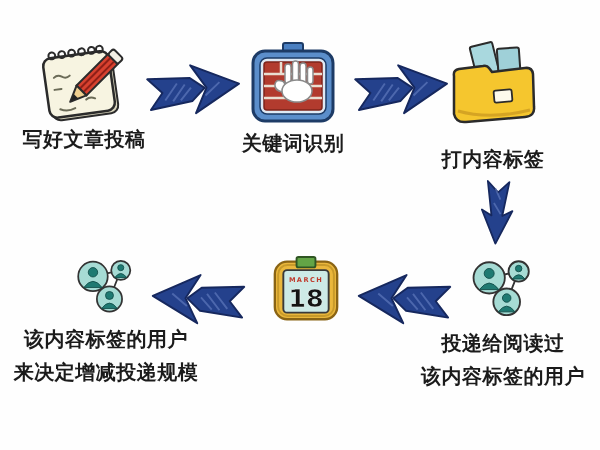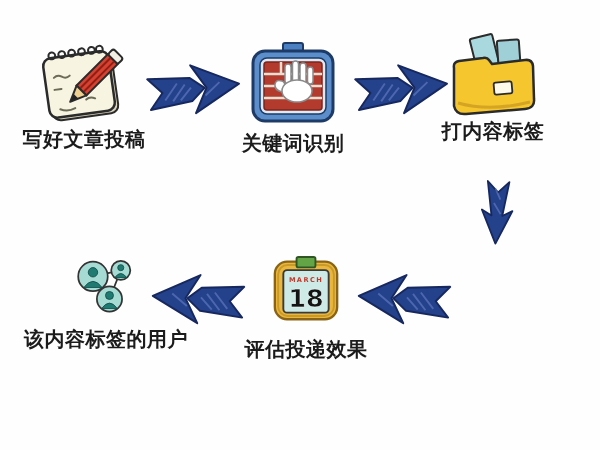--- a/index.html
+++ b/index.html
@@ -3,21 +3,21 @@
 <meta charset="utf-8">
 <style>
   html,body{margin:0;padding:0;background:#ffffff;}
   .canvas{position:relative;width:600px;height:450px;background:#fefefe;overflow:hidden;
           font-family:"DejaVu Sans","Liberation Sans",sans-serif;}
   .node{position:absolute;display:flex;flex-direction:column;align-items:center;text-align:center;}
   .lbl{font-weight:700;font-size:20px;line-height:27px;color:#1b1b1b;letter-spacing:.5px;white-space:nowrap;}
   .arrow{position:absolute;}
   #node-write{left:6px;top:36px;width:156px;}
   #node-keyword{left:226px;top:42px;width:134px;}
-  #node-tag{left:430px;top:32px;width:126px;}
+  #node-tag{left:430px;top:40px;width:126px;gap:20px;}
   #node-deliver{left:412px;top:252px;width:182px;}
   #node-evaluate{left:238px;top:256px;width:136px;text-align:right;}
   #node-adjust{left:0px;top:252px;width:212px;}
   #node-keyword .lbl{margin-top:4px;}
   #node-evaluate .lbl{margin-top:12px;}
   #node-deliver .lbl, #node-adjust .lbl{margin-top:6px;}
   #arrow-1{left:146px;top:62px;transform:rotate(-7deg);}
   #arrow-2{left:354px;top:62px;transform:rotate(-7deg);}
   #arrow-3{left:354px;top:272px;transform:rotate(4deg) scaleX(-1);}
   #arrow-4{left:148px;top:272px;transform:rotate(4deg) scaleX(-1);}
@@ -105,37 +105,54 @@
       </g>
     </svg>
     <div class="lbl">打内容标签</div>
   </div>
 
   <svg class="arrow" id="arrow-down" width="36" height="74" viewBox="0 0 40 74">
     <polygon points="8,2 20,14 32,2 26,40 37,34 20,71 3,34 14,40" fill="#24418c" stroke="#16285e" stroke-width="2" stroke-linejoin="round"></polygon>
     <path d="M17,10 L23,22 M16,26 L24,38" stroke="#6e86c9" stroke-width="2" opacity="0.55" fill="none"></path>
   </svg>
 
+  <div class="node" id="node-deliver">
+    <svg width="70" height="72" viewBox="0 0 76 76">
+      <path d="M23,27 L55,20 M55,20 L42,53 M23,27 L42,53" stroke="#333333" stroke-width="2" fill="none"></path>
+      <circle cx="23" cy="27" r="17" fill="#a6dbd4" stroke="#333333" stroke-width="2"></circle>
+      <circle cx="55" cy="20" r="11" fill="#a6dbd4" stroke="#333333" stroke-width="2"></circle>
+      <circle cx="42" cy="53" r="14.5" fill="#a6dbd4" stroke="#333333" stroke-width="2"></circle>
+      <g fill="#1f7a72" stroke="#134f4a" stroke-width="1">
+        <circle cx="23" cy="22.2" r="5.4"></circle>
+        <path d="M12.5,39.7 Q23,25.5 33.5,39.7 Z"></path>
+        <circle cx="55" cy="16.9" r="3.5"></circle>
+        <path d="M48.2,28.2 Q55,19 61.8,28.2 Z"></path>
+        <circle cx="42" cy="48.9" r="4.6"></circle>
+        <path d="M33,63.9 Q42,51.5 51,63.9 Z"></path>
+      </g>
+    </svg>
+    <div class="lbl">投递给阅读过</div>
+    <div class="lbl">该内容标签的用户</div>
+  </div>
 
   <svg class="arrow" id="arrow-3" width="98" height="54" viewBox="0 0 100 56">
     <polygon points="2,12 46,16 60,28 46,40 2,44 16,28" fill="#24418c" stroke="#16285e" stroke-width="2" stroke-linejoin="round"></polygon>
     <polygon points="48,3 96,28 48,53 62,28" fill="#24418c" stroke="#16285e" stroke-width="2" stroke-linejoin="round"></polygon>
     <path d="M18,36 L32,20 M26,38 L40,22 M34,38 L46,26 M60,36 L76,24" stroke="#6e86c9" stroke-width="2" opacity="0.55" fill="none"></path>
   </svg>
 
   <div class="node" id="node-evaluate">
     <svg width="68" height="68" viewBox="0 0 72 72">
       <rect x="3" y="6" width="66" height="61" rx="13" fill="#eab73c" stroke="#8a6414" stroke-width="2.5"></rect>
       <rect x="6.5" y="9.5" width="59" height="54" rx="10" fill="none" stroke="#c89a2a" stroke-width="2"></rect>
       <rect x="12" y="15" width="48" height="45" rx="4" fill="#cdeae6" stroke="#3a3a3a" stroke-width="2"></rect>
       <rect x="26" y="1" width="20" height="11" rx="2" fill="#63a546" stroke="#2f5523" stroke-width="2"></rect>
       <text x="36" y="27" text-anchor="middle" font-size="7" font-weight="bold" letter-spacing="1.5" fill="#c0392b">MARCH</text>
       <text x="36" y="54" text-anchor="middle" font-size="27" font-weight="bold" fill="#141414" stroke="#eef7f5" stroke-width="0.6">18</text>
     </svg>
-    <div class="lbl">评估投递效果</div>
   </div>
 
   <svg class="arrow" id="arrow-4" width="98" height="54" viewBox="0 0 100 56">
     <polygon points="2,12 46,16 60,28 46,40 2,44 16,28" fill="#24418c" stroke="#16285e" stroke-width="2" stroke-linejoin="round"></polygon>
     <polygon points="48,3 96,28 48,53 62,28" fill="#24418c" stroke="#16285e" stroke-width="2" stroke-linejoin="round"></polygon>
     <path d="M18,36 L32,20 M26,38 L40,22 M34,38 L46,26 M60,36 L76,24" stroke="#6e86c9" stroke-width="2" opacity="0.55" fill="none"></path>
   </svg>
 
   <div class="node" id="node-adjust">
     <svg width="66" height="68" viewBox="0 0 76 76">
@@ -146,15 +163,16 @@
       <g fill="#1f7a72" stroke="#134f4a" stroke-width="1">
         <circle cx="23" cy="22.2" r="5.4"></circle>
         <path d="M12.5,39.7 Q23,25.5 33.5,39.7 Z"></path>
         <circle cx="55" cy="16.9" r="3.5"></circle>
         <path d="M48.2,28.2 Q55,19 61.8,28.2 Z"></path>
         <circle cx="42" cy="48.9" r="4.6"></circle>
         <path d="M33,63.9 Q42,51.5 51,63.9 Z"></path>
       </g>
     </svg>
     <div class="lbl">该内容标签的用户</div>
+    <div class="lbl">来决定增减投递规模</div>
   </div>
 
 </div>
 
 </body></html>

